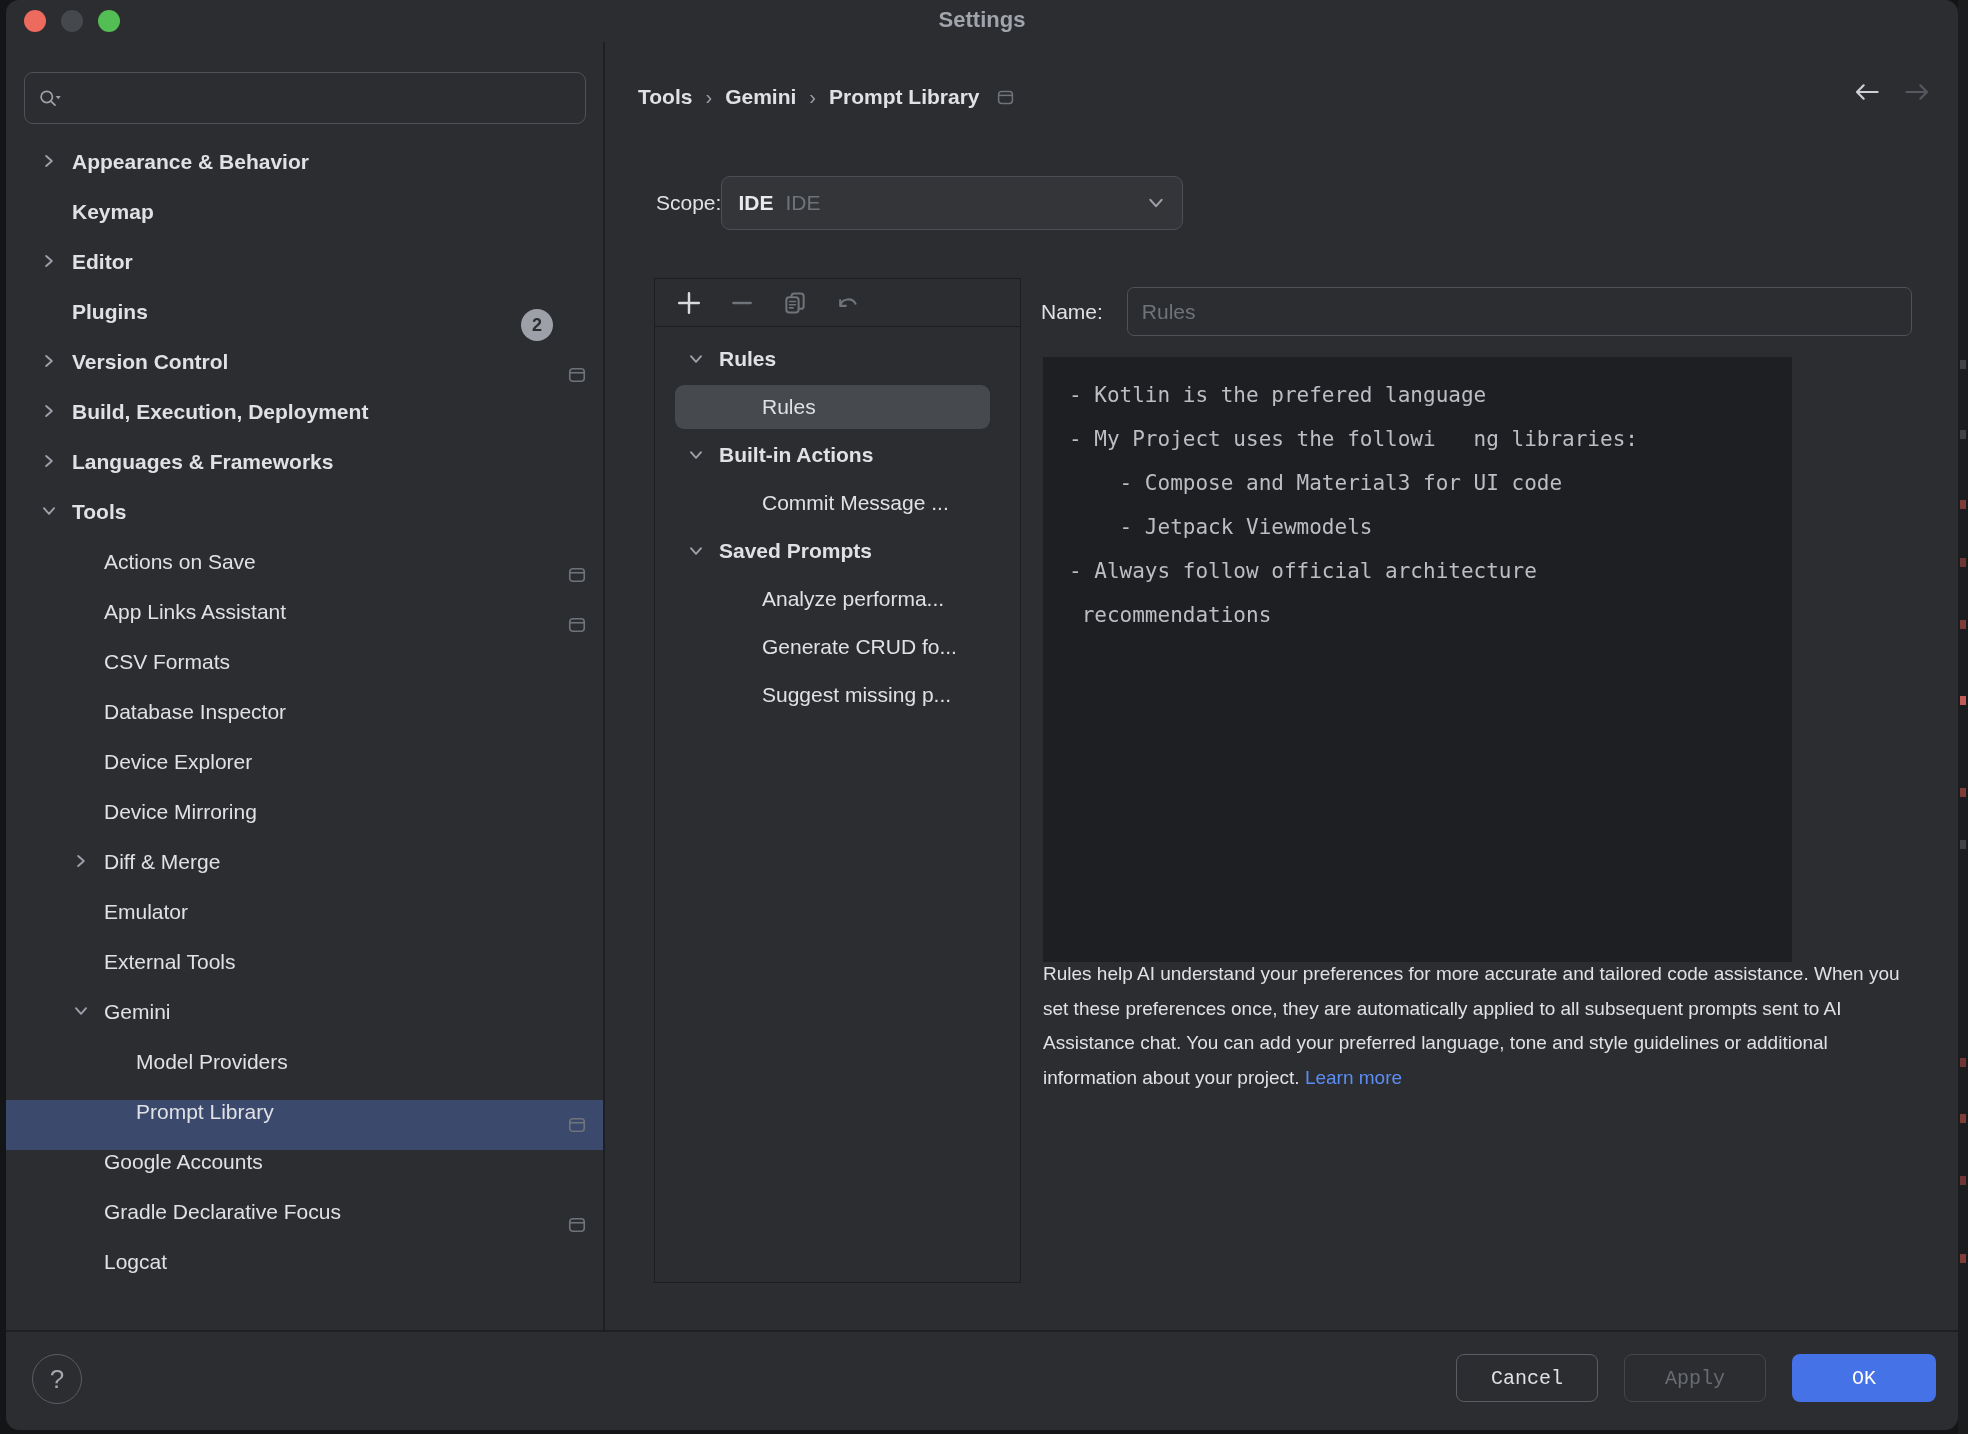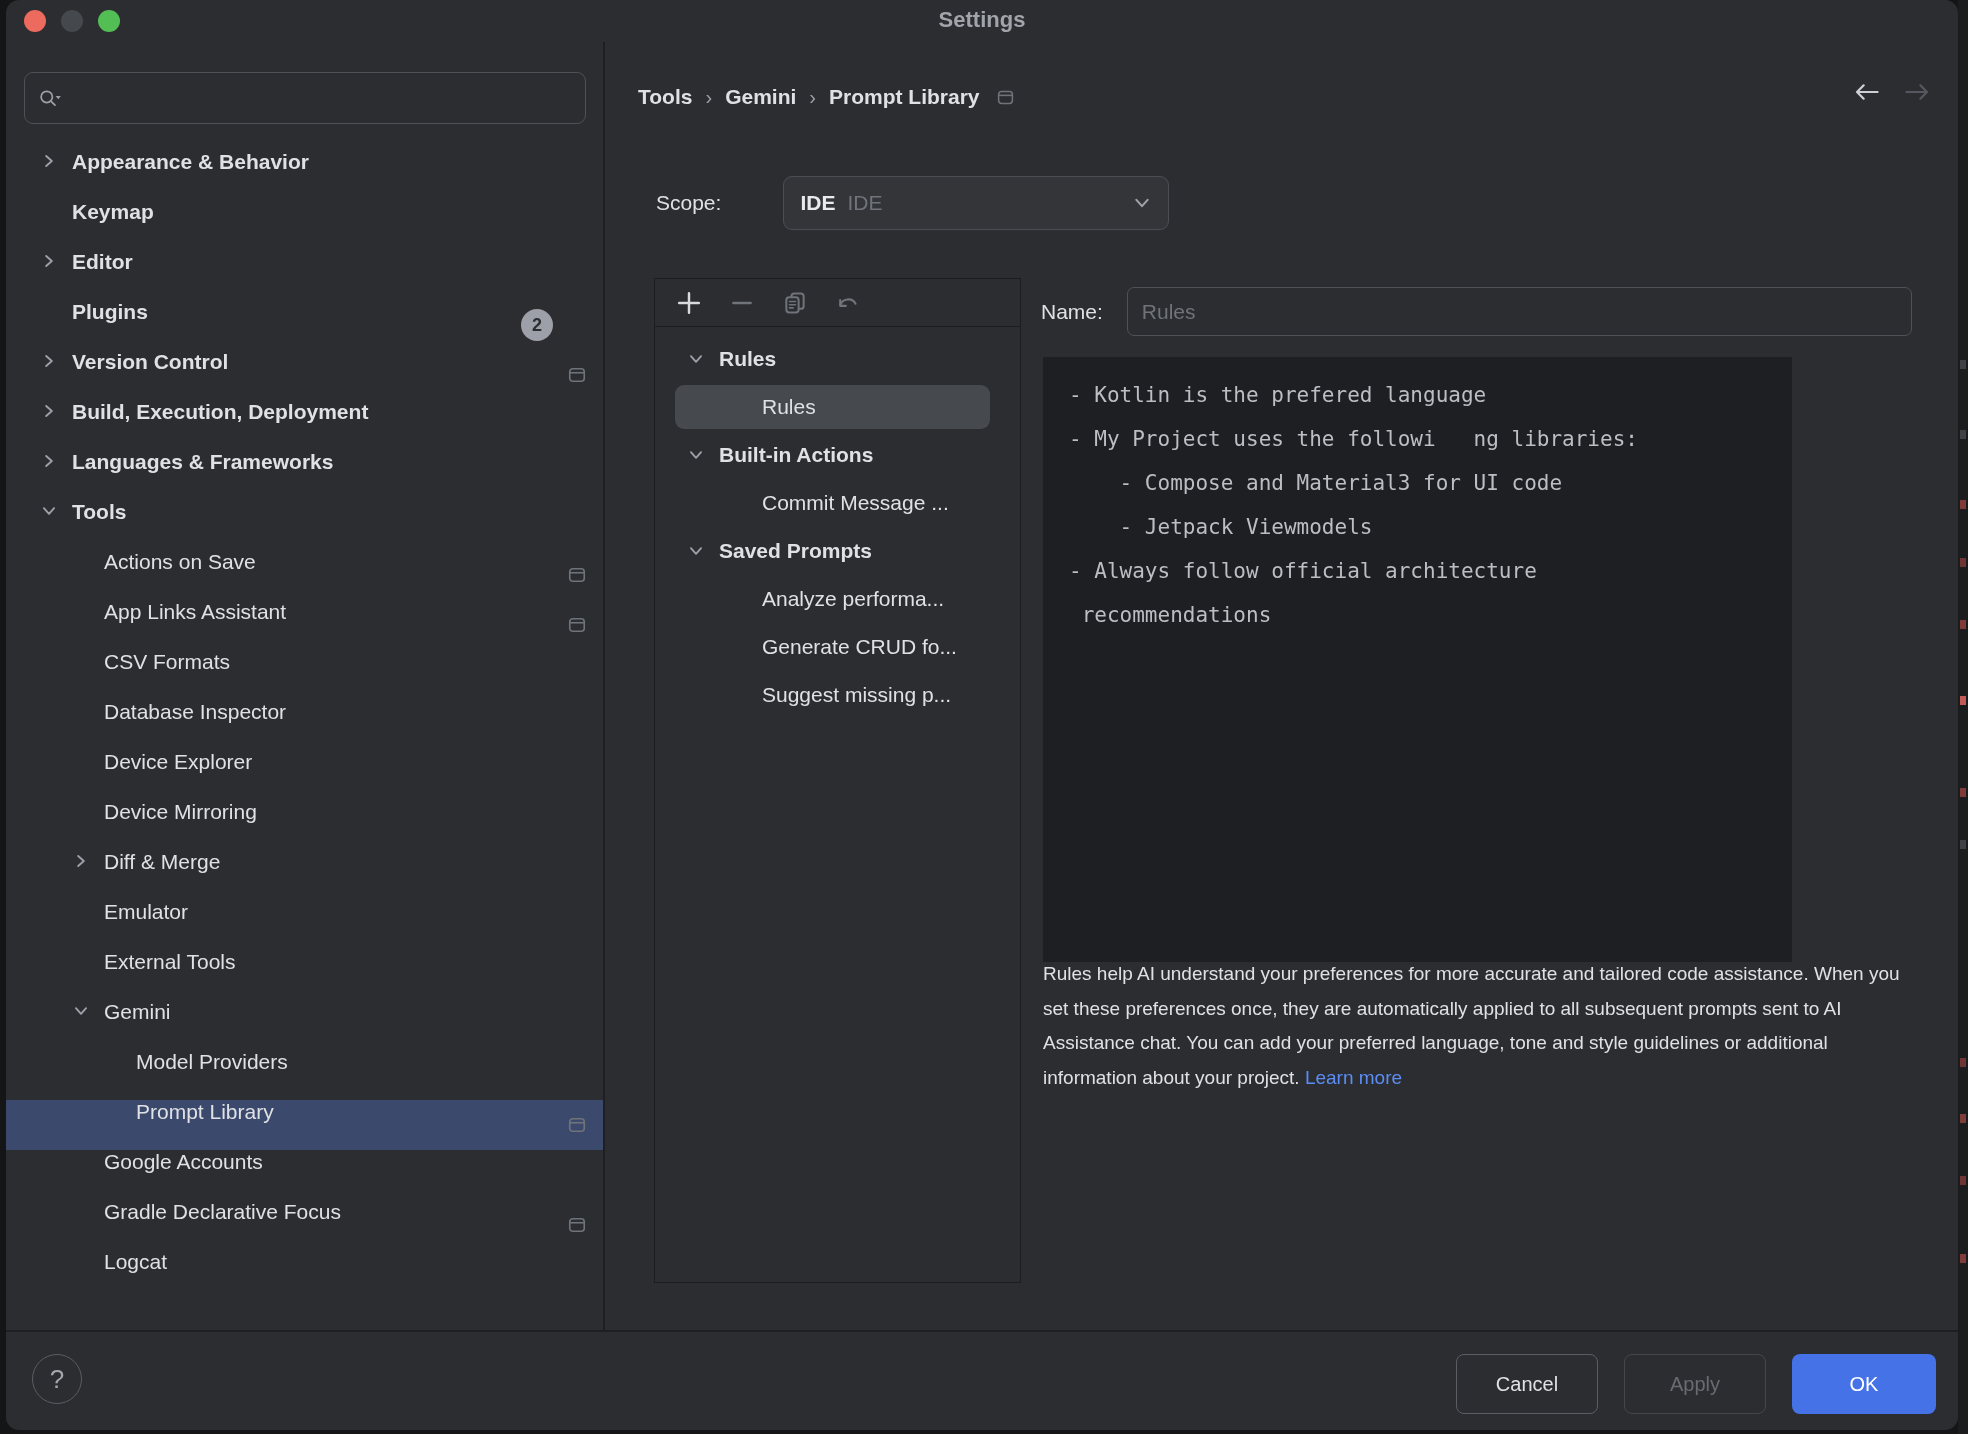--- a/index.html
+++ b/index.html
@@ -78,22 +78,22 @@
     position:absolute;left:0;right:0;bottom:0;height:98px;
     border-top:2px solid #1E1F22;
   }
   .help-btn{
     position:absolute;left:26px;top:22px;width:50px;height:50px;border-radius:50%;
     border:1.5px solid #5A5D63;box-sizing:border-box;color:#A3A6AD;
     font-size:26px;display:flex;align-items:center;justify-content:center;
   }
   .footer-buttons{position:absolute;right:22px;top:22px;display:flex;gap:26px;}
   .btn{
-    height:60px;border-radius:8px;font-size:20px;box-sizing:border-box;
-    display:flex;align-items:center;justify-content:center;font-family:Liberation Sans, sans-serif;
+    height:48px;border-radius:8px;font-size:20px;box-sizing:border-box;
+    display:flex;align-items:center;justify-content:center;font-family:Liberation Mono, monospace;
   }
   .btn-cancel{width:142px;border:1.5px solid #5A5D63;color:#DFE1E5;background:transparent;}
   .btn-apply{width:142px;border:1.5px solid #43464B;color:#686B71;background:transparent;}
   .btn-ok{width:144px;border:none;background:var(--accent-blue,#4672E8);color:#FFFFFF;}
 
   
   .content{position:absolute;left:599px;top:42px;right:0;bottom:98px;}
   .breadcrumbs{
     position:absolute;left:33px;top:33px;height:44px;display:flex;align-items:center;
     font-size:21px;font-weight:700;color:#DFE1E5;
@@ -103,21 +103,21 @@
   .breadcrumbs .panel-after svg{width:19px;height:19px;}
   .nav-arrows{position:absolute;right:26px;top:40px;display:flex;gap:20px;}
   .nav-arrows .arr{width:30px;height:20px;}
   .nav-arrows svg{width:30px;height:20px;}
   .arr-back{color:#CED0D6;}
   .arr-fwd{color:#55585E;}
 
   .scope-row{position:absolute;left:51px;top:134px;display:flex;align-items:center;}
   .scope-label{font-size:21px;color:#DFE1E5;text-align:center;}
   .scope-select{
-    margin-left:62px;width:386px;height:54px;box-sizing:border-box;
+    width:462px;height:54px;box-sizing:border-box;
     background:#333539;border:1.5px solid #4B4E54;border-radius:9px;
     display:flex;align-items:center;padding:0 16px;
   }
   .scope-select .v-main{font-size:21px;font-weight:700;color:#E8EAED;}
   .scope-select .v-hint{font-size:21px;color:#6F737A;margin-left:12px;}
   .scope-select .dd{margin-left:auto;color:#9DA0A8;width:20px;height:20px;}
   .scope-select .dd svg{width:20px;height:20px;}
 
   
   .tree-panel{

